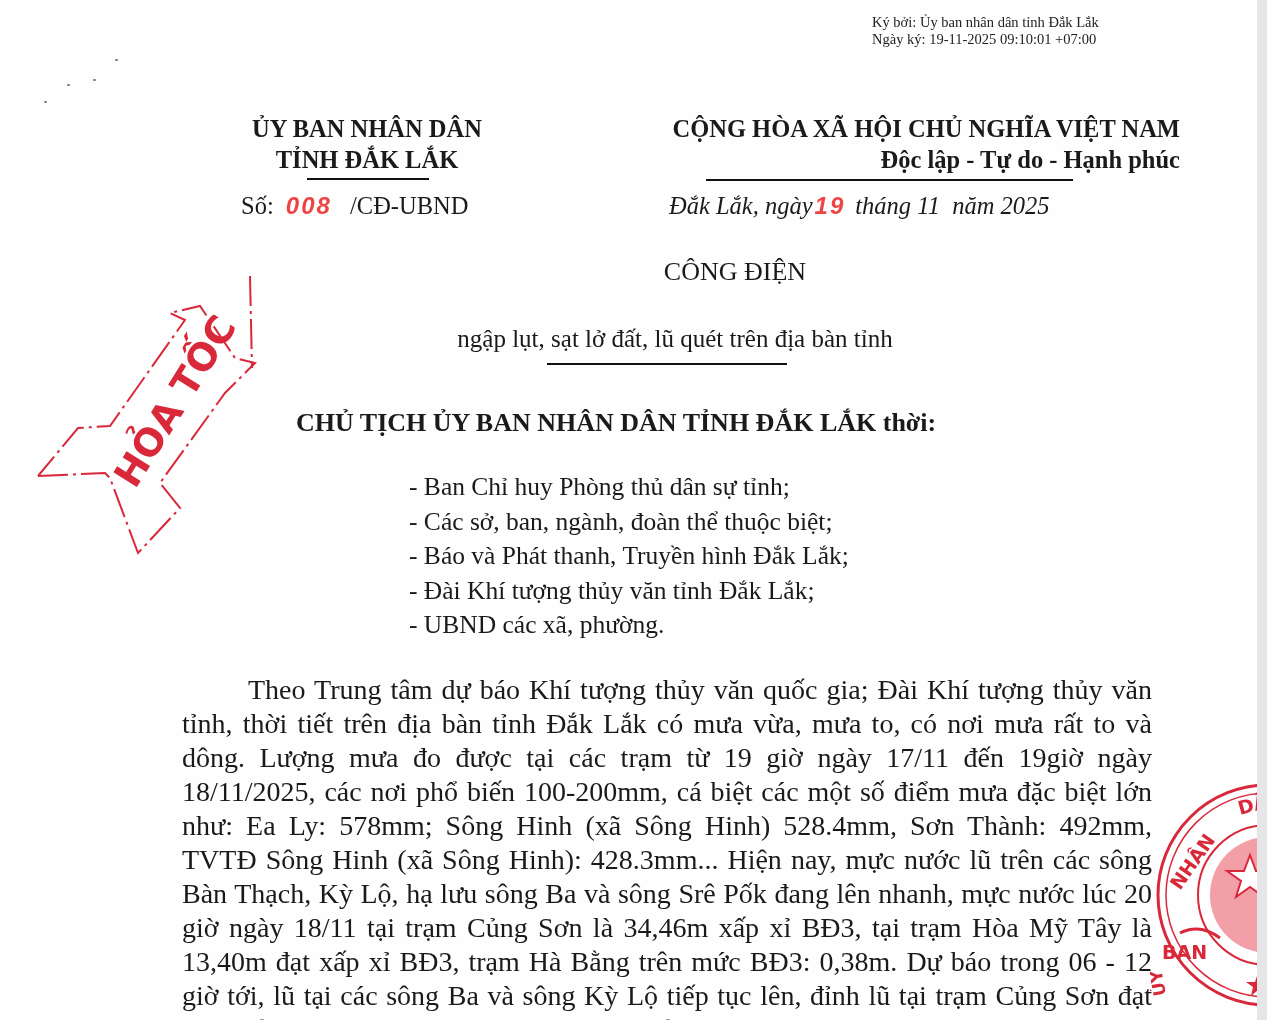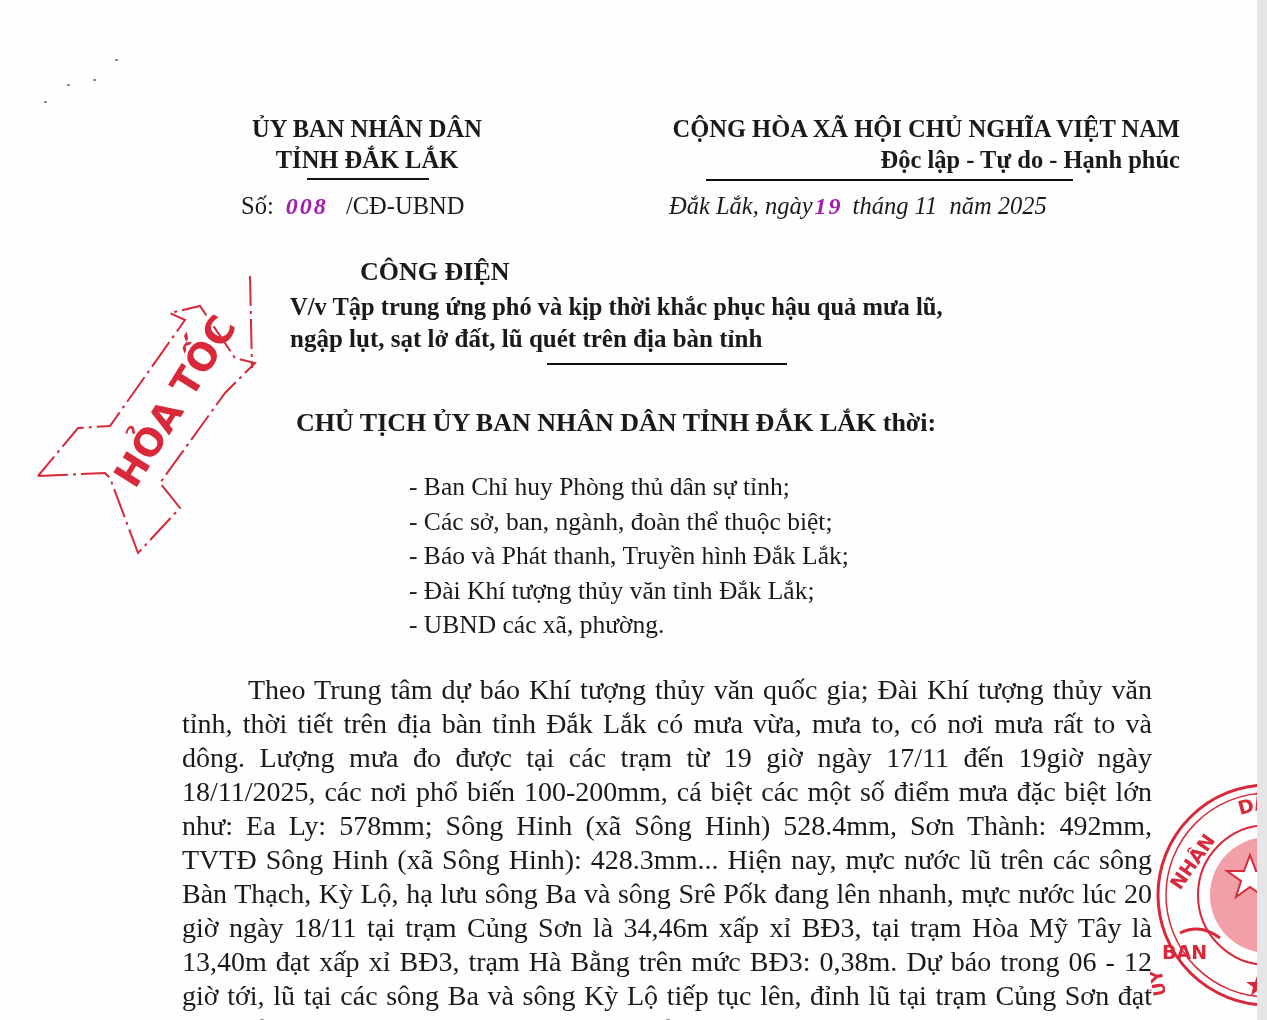--- a/index.html
+++ b/index.html
@@ -14,24 +14,24 @@
     .speck { position: absolute; width: 3px; height: 2px; background: #444; border-radius: 1px; opacity: .7; }
 
     .sig { position: absolute; left: 872px; top: 14px; font-size: 14.5px; line-height: 17px; color: #222; }
 
     .abs { position: absolute; white-space: nowrap; }
     .left-hdr { left: 212px; width: 310px; text-align: center; font-weight: bold; font-size: 24.5px; line-height: 31px; top: 113px; }
     .right-hdr { left: 600px; width: 580px; text-align: right; font-weight: bold; font-size: 24.5px; line-height: 31px; top: 113px; }
     .uline { position: absolute; height: 2px; background: #111; }
 
     .so-line { left: 241px; top: 192px; font-size: 24.5px; }
-    .hand { font-family: Liberation Serif, serif; font-weight: bold; font-style: italic; font-size: 24px; letter-spacing: 2px; color: #a21caf; }
+    .hand { font-family: Liberation Sans, sans-serif; font-weight: bold; font-style: italic; font-size: 24px; letter-spacing: 2px; color: #ef4444; }
     .date-line { left: 669px; top: 192px; font-size: 24.5px; font-style: italic; }
 
-    .title { left: 0; width: 1267px; text-align: left; font-weight: bold; }
+    .title { left: 0; width: 1267px; text-align: center; font-weight: normal; }
     .t1 { top: 257px; font-size: 26px; left: 360px; width: 750px; }
     .t2 { top: 293px; font-size: 24.5px; left: 290px; width: 770px; }
     .t3 { top: 325px; font-size: 25px; left: 290px; width: 770px; }
 
     .addr-head { left: 296px; top: 408px; font-weight: bold; font-size: 26px; }
     .recipients { position: absolute; left: 393px; top: 454px; margin: 16px; padding: 0; list-style: none; font-size: 25.5px; line-height: 34.5px; }
 
     .body-para { position: absolute; left: 178px; top: 669px; width: 970px; margin: 4px;
       font-size: 28px; line-height: 34px; text-align: justify; text-indent: 66px; }
 
@@ -41,20 +41,24 @@
 </head>
 <body>
 
 <div class="page">
 
   <span class="speck" style="left:115px;top:59px"></span>
   <span class="speck" style="left:67px;top:84px"></span>
   <span class="speck" style="left:93px;top:79px"></span>
   <span class="speck" style="left:44px;top:101px"></span>
 
+  <div class="sig">
+    <div>Ký bởi: Ủy ban nhân dân tỉnh Đắk Lắk</div>
+    <div>Ngày ký: 19-11-2025 09:10:01 +07:00</div>
+  </div>
 
   <div class="abs left-hdr">
     <div>ỦY BAN NHÂN DÂN</div>
     <div>TỈNH ĐẮK LẮK</div>
   </div>
   <div class="uline" style="left:307px;top:178px;width:122px;"></div>
 
   <div class="abs so-line">
     <span>Số:</span>
     <span class="hand" style="margin-left:6px;margin-right:12px;">008</span>
@@ -65,21 +69,20 @@
     <div>CỘNG HÒA XÃ HỘI CHỦ NGHĨA VIỆT NAM</div>
     <div>Độc lập - Tự do - Hạnh phúc</div>
   </div>
   <div class="uline" style="left:706px;top:179px;width:367px;height:1.5px;"></div>
 
   <div class="abs date-line">
     <span>Đắk Lắk, ngày</span><span class="hand" style="font-style:italic;margin:0 10px 0 2px;">19</span><span style="white-space:pre;">tháng 11  năm 2025</span>
   </div>
 
   <div class="abs title t1">CÔNG ĐIỆN</div>
-  <div class="abs title t2">V/v Tập trung ứng phó và kịp thời khắc phục hậu quả mưa lũ,</div>
   <div class="abs title t3">ngập lụt, sạt lở đất, lũ quét trên địa bàn tỉnh</div>
   <div class="uline" style="left:547px;top:363px;width:240px;"></div>
 
   <div class="abs addr-head">CHỦ TỊCH ỦY BAN NHÂN DÂN TỈNH ĐẮK LẮK thời:</div>
 
   <ul class="recipients">
     <li>- Ban Chỉ huy Phòng thủ dân sự tỉnh;</li>
     <li>- Các sở, ban, ngành, đoàn thể thuộc biệt;</li>
     <li>- Báo và Phát thanh, Truyền hình Đắk Lắk;</li>
     <li>- Đài Khí tượng thủy văn tỉnh Đắk Lắk;</li>

